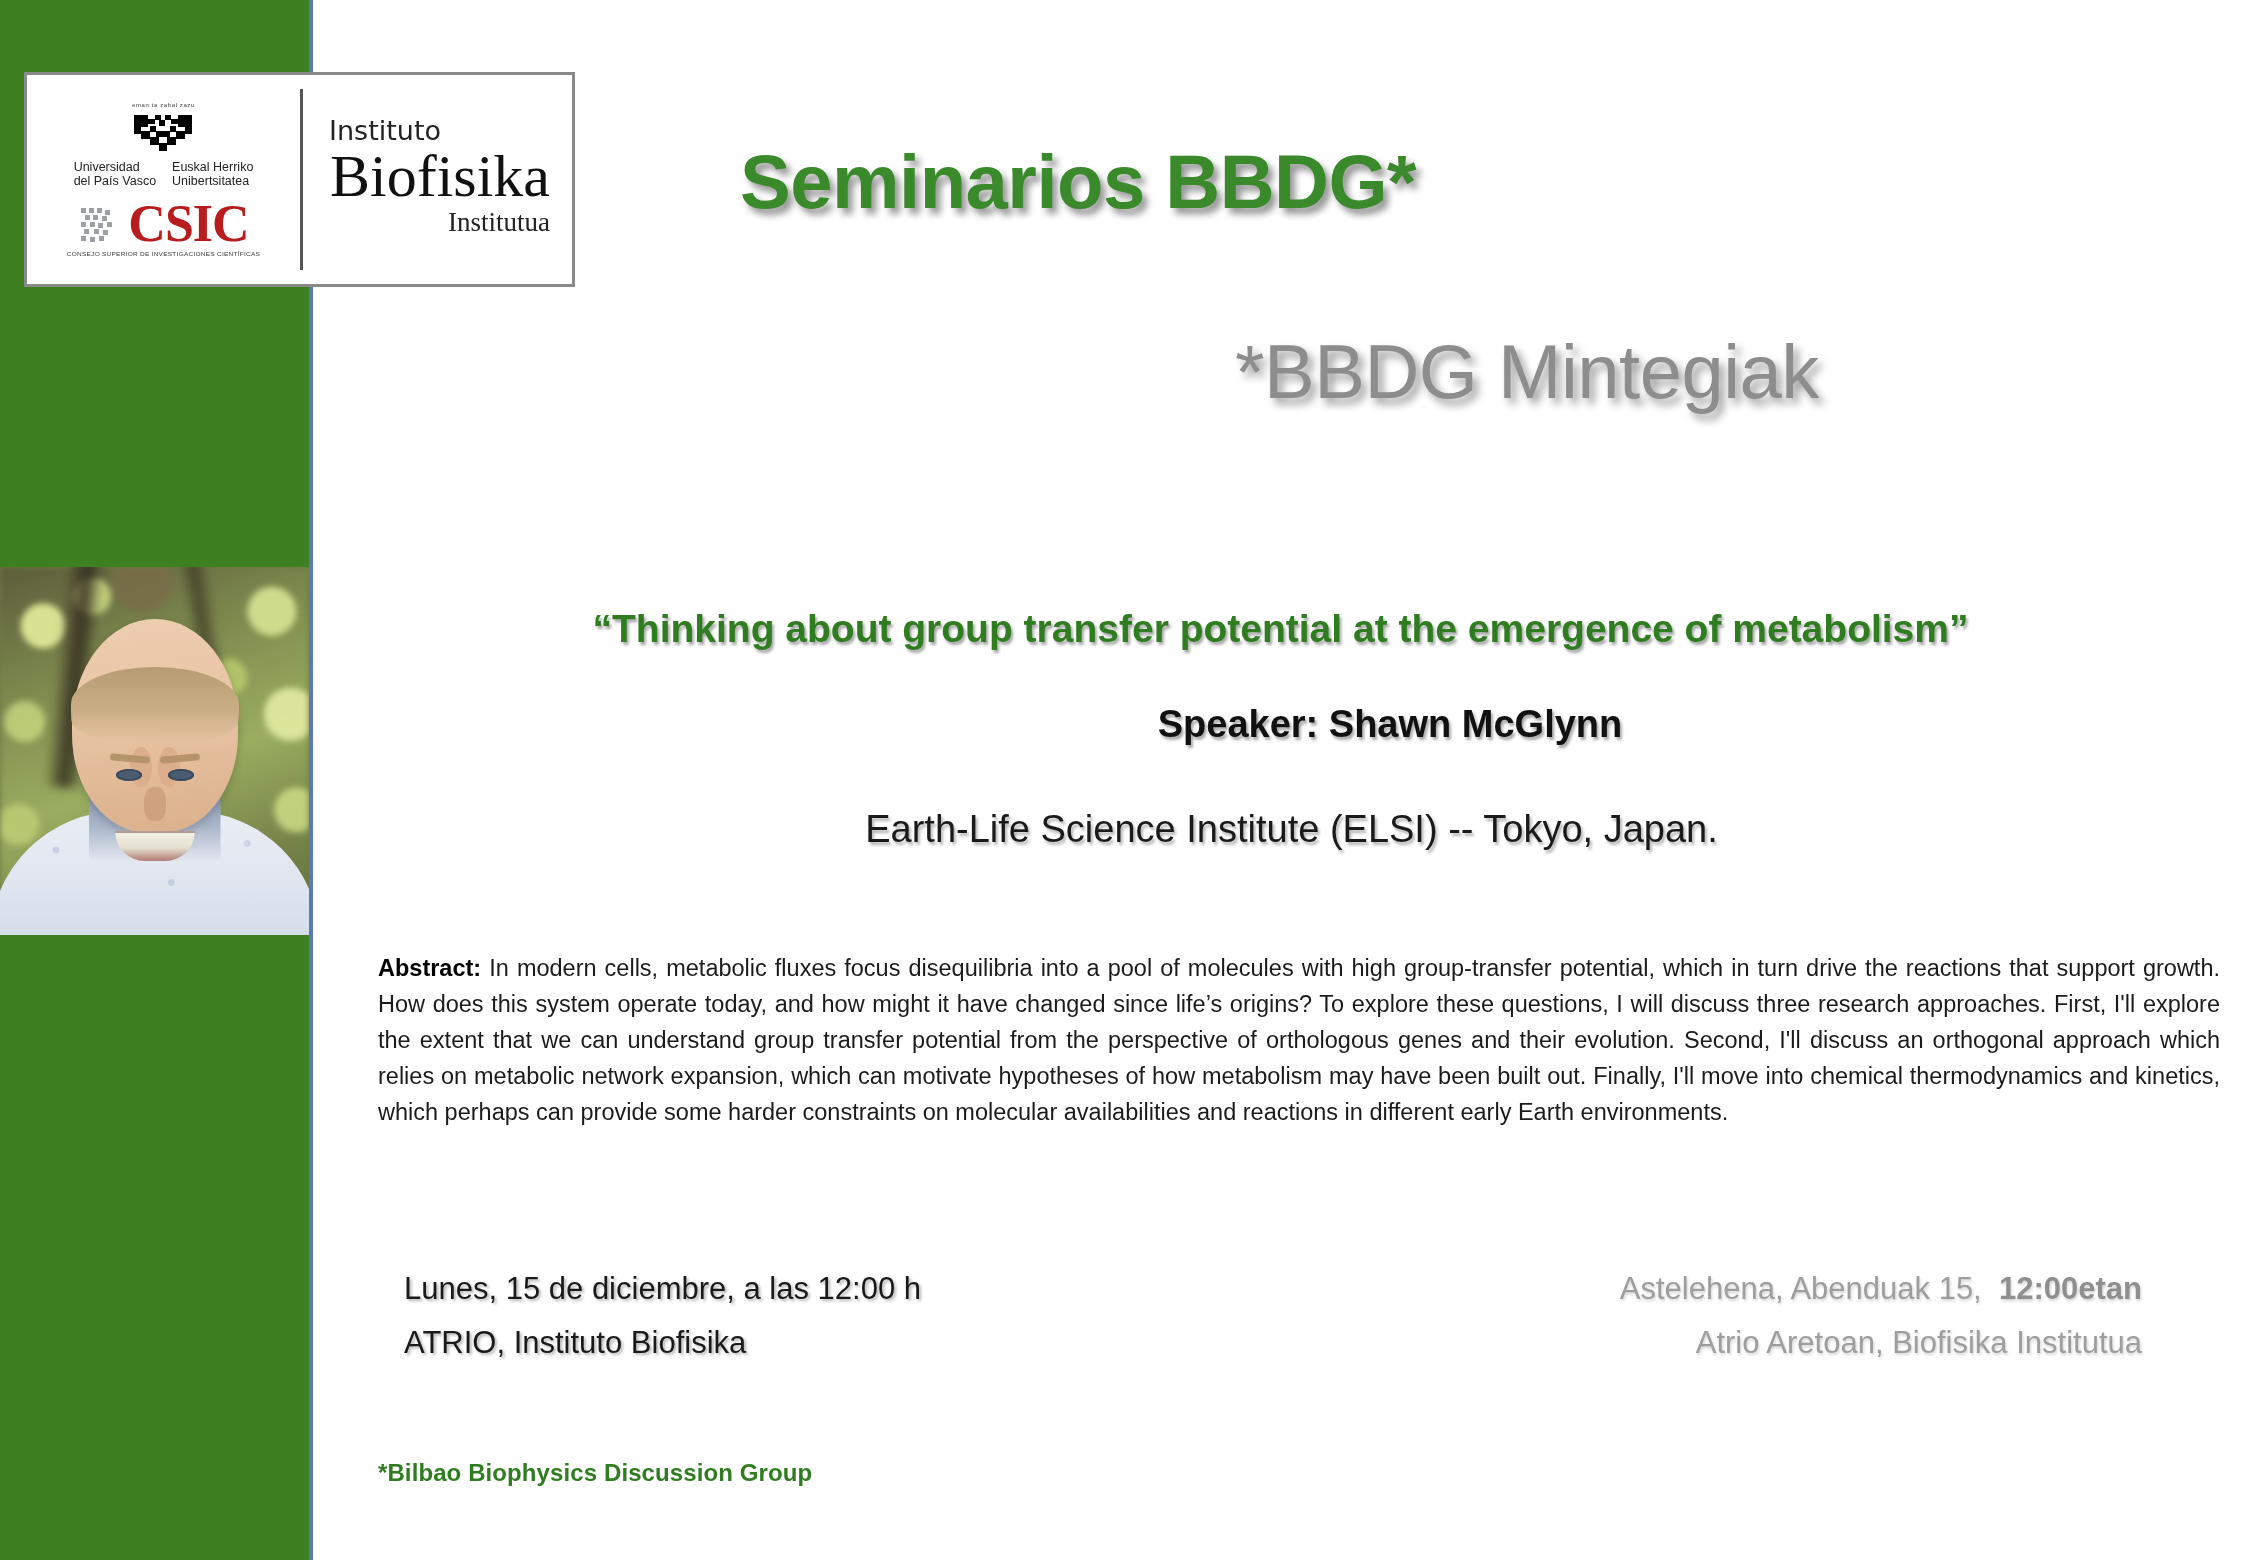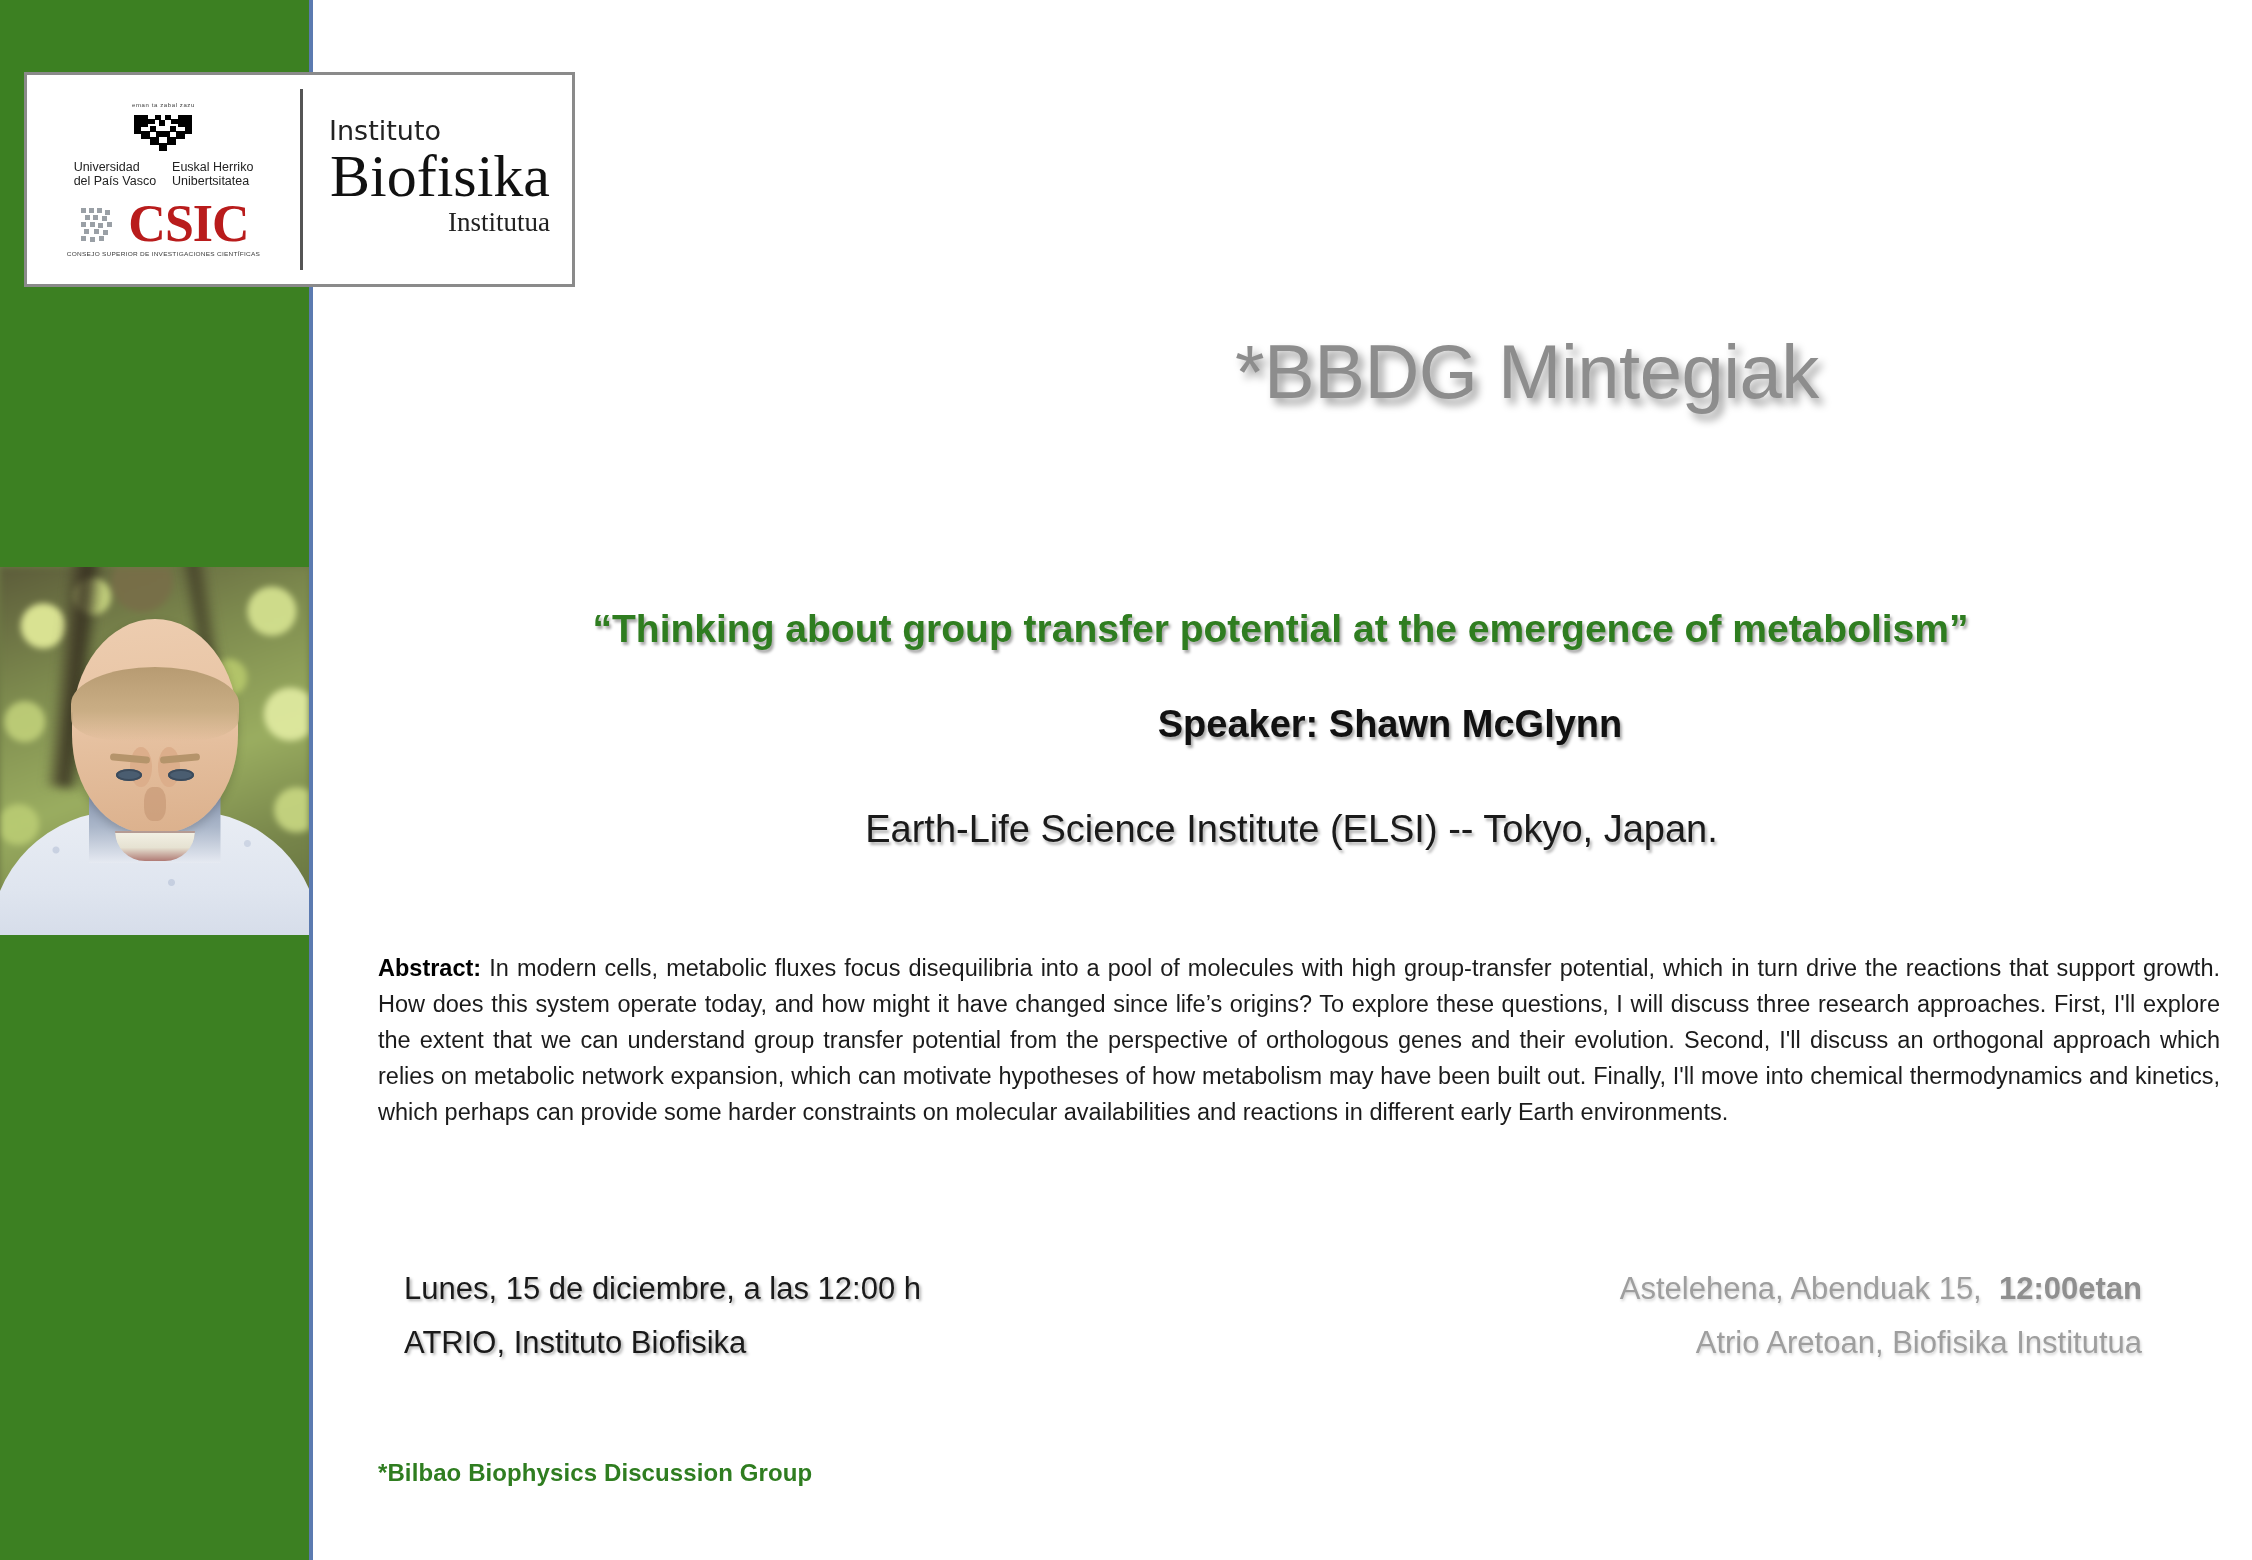--- a/index.html
+++ b/index.html
@@ -460,20 +460,21 @@
 
     <div class="logo-divider"></div>
 
     <div class="logo-right">
       <div class="bio-instituto">Instituto</div>
       <div class="bio-main">Biofisika</div>
       <div class="bio-institutua">Institutua</div>
     </div>
   </div>
 
+  <div class="title-main">Seminarios BBDG*</div>
   <div class="title-sub">*BBDG Mintegiak</div>
 
   <div class="talk-title">“Thinking about group transfer potential at the emergence of metabolism”</div>
   <div class="speaker-line">Speaker: Shawn McGlynn</div>
   <div class="affiliation-line">Earth-Life Science Institute (ELSI) -- Tokyo, Japan.</div>
 
   <div class="abstract">
     <span class="lbl">Abstract:</span><span> In modern cells, metabolic fluxes focus disequilibria into a pool of molecules with high group-transfer potential, which in turn drive the reactions that support growth. How does this system operate today, and how might it have changed since life’s origins? To explore these questions, I will discuss three research approaches. First, I'll explore the extent that we can understand group transfer potential from the perspective of orthologous genes and their evolution. Second, I'll discuss an orthogonal approach which relies on metabolic network expansion, which can motivate hypotheses of how metabolism may have been built out. Finally, I'll move into chemical thermodynamics and kinetics, which perhaps can provide some harder constraints on molecular availabilities and reactions in different early Earth environments.</span>
   </div>
 

